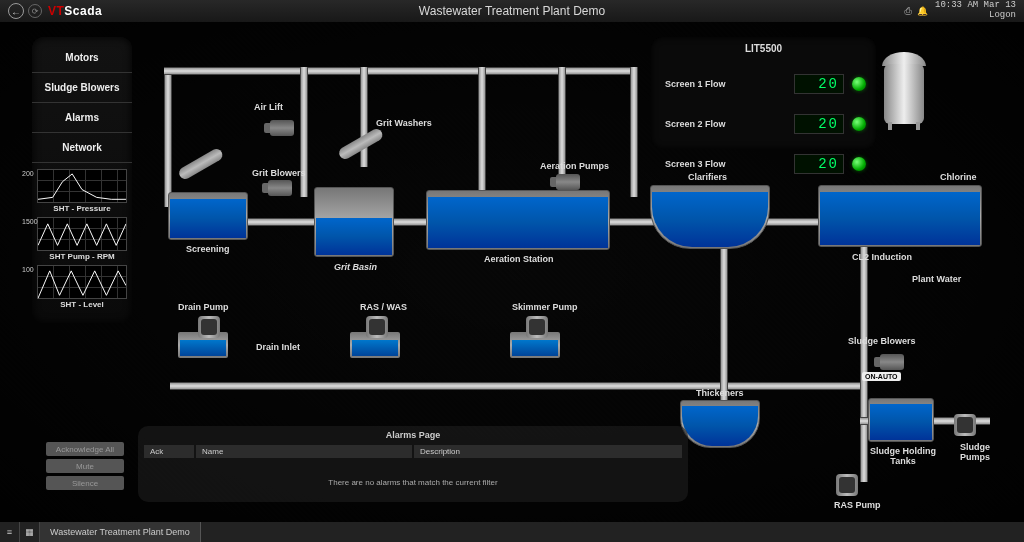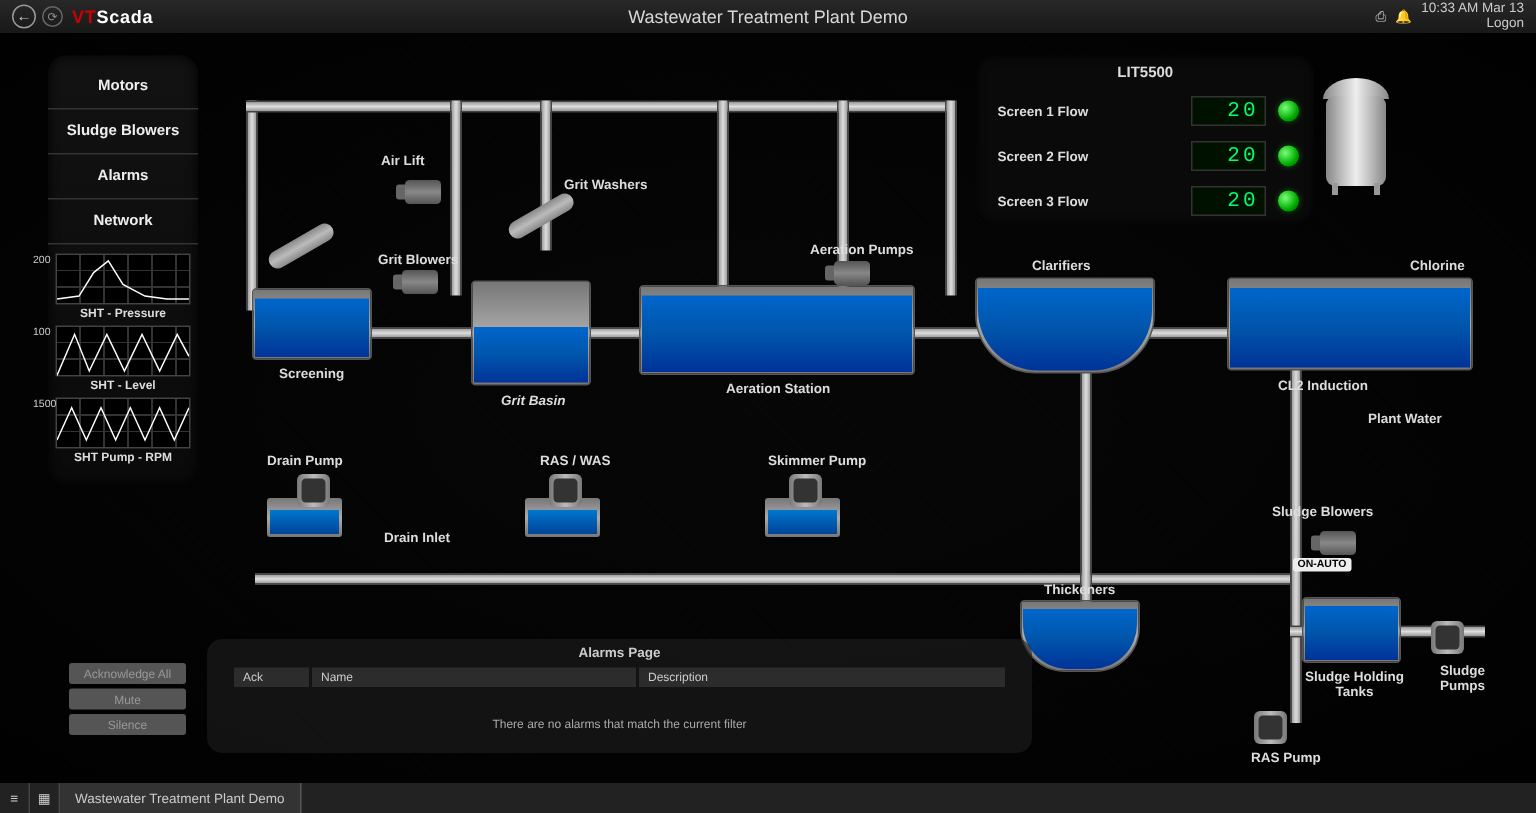--- a/index.html
+++ b/index.html
@@ -7,21 +7,21 @@
   body { background: radial-gradient(ellipse at center, #2a2a2a 0%, #0a0a0a 100%); position: relative; }
 
   
   .header { height: 22px; background: linear-gradient(#282828,#181818); display: flex; align-items: center; padding: 0 8px; font-size: 10px; position: relative; }
   .header .back-btn { width: 16px; height: 16px; border-radius: 50%; border: 1px solid #999; display: flex; align-items: center; justify-content: center; font-size: 10px; color:#ccc; margin-right:4px; cursor:pointer;}
   .header .refresh-btn { width: 14px; height:14px; border-radius:50%; border:1px solid #666; font-size:8px; color:#888; display:flex; align-items:center; justify-content:center; margin-right:6px; cursor:pointer;}
   .header .logo { font-weight: bold; font-size: 12px; letter-spacing: .5px; text-align: center; }
   .header .logo .vt { color: #c00; }
   .header .title { position:absolute; left:50%; transform:translateX(-50%); color:#d8d8d8; font-size:12px; }
   .header .right { margin-left:auto; display:flex; align-items:center; gap:6px; font-size:9px; color:#ccc; }
-  .header .right .time { text-align:right; line-height:1.1; }
+  .header .right .time { text-align:right; line-height:1.1;font-family:Liberation Mono, monospace; }
 
   
   .main {
     position:absolute; top:22px; left:0; right:0; bottom:20px;
     background:
       repeating-linear-gradient(45deg, #181818 0 2px, #1c1c1c 2px 4px),
       radial-gradient(ellipse at center, #222 0%, #050505 100%);
     background-blend-mode: overlay;
   }
 
@@ -45,42 +45,42 @@
   .tank { background: linear-gradient(#777,#aaa,#777); border:1px solid #555; border-radius:3px; }
   .tank .liquid { position:absolute; bottom:1px; left:1px; right:1px; background: linear-gradient(#06c 0%, #05a 50%, #039 100%); }
 
   
   .pipe-h { position:absolute; height:8px; background:linear-gradient(#999,#ddd,#999); border-top:1px solid #444; border-bottom:1px solid #444;}
   .pipe-v { position:absolute; width:8px; background:linear-gradient(to right,#999,#ddd,#999); border-left:1px solid #444; border-right:1px solid #444;}
 
   
   .readout { position:absolute; right:148px; top:15px; width:225px; height:112px; background:#0a0a0a; border-radius:12px; padding:6px 10px; box-shadow:0 0 6px #000 inset;}
   .readout .title { text-align:center; font-size:10px; font-weight:bold; color:#ddd;}
-  .readout .row { display:flex; align-items:center; justify-content:flex-end; gap:8px; margin-top:10px;}
+  .readout .row { display:flex; align-items:center; justify-content:flex-end; gap:8px; margin-top:20px;}
   .readout .row .rl { font-size:9px; font-weight:bold; color:#ddd; margin-right:auto; margin-left:4px;}
   .readout .lcd { width:50px; height:20px; background:#001100; border:1px solid #333; font-family: 'Courier New', monospace; font-size:14px; color:#0f6; text-align:right; padding-right:4px; letter-spacing:2px; line-height:18px;}
   .led { width:14px; height:14px; border-radius:50%; background: radial-gradient(circle at 35% 35%, #7f7, #0a0 60%, #050); box-shadow:0 0 4px #0f05;}
 
   
   .storage-tank { position:absolute; right:98px; top:28px; width:44px; height:80px; }
   .storage-tank .body { position:absolute; top:14px; left:2px; right:2px; bottom:6px; background:linear-gradient(to right,#888,#eee,#888); border-radius:6px;}
   .storage-tank .cap { position:absolute; top:2px; left:0; right:0; height:14px; background:linear-gradient(to right,#888,#eee,#888); border-radius:50% 50% 0 0 / 100% 100% 0 0;}
   .storage-tank .leg { position:absolute; bottom:0; width:4px; height:8px; background:#999;}
 
   
   .gauge-box { position:absolute; right:22px; top:15px; width:70px; background:#0a0a0a; border-radius:10px; padding:6px; text-align:center;}
   .gauge { width:58px; height:58px; border-radius:50%; background:radial-gradient(circle at 35% 35%, #fff, #ddd 55%, #aaa); border:4px solid #222; position:relative; margin:0 auto;}
   .gauge .dial { position:absolute; inset:6px; border-radius:50%; background:#f4f4f4;}
   .gauge .needle { position:absolute; left:50%; top:50%; width:2px; height:22px; background:#c00; transform-origin: top center; transform: translate(-50%,0) rotate(200deg);}
   .gauge-box .glabel { font-size:9px; font-weight:bold; color:#ddd; margin-top:3px;}
 
   
   .alarm-buttons { position:absolute; left:46px; top:420px; display:flex; flex-direction:column; gap:3px;}
   .alarm-buttons .ab { width:78px; height:14px; background:#555; border-radius:2px; font-size:8px; color:#999; display:flex; align-items:center; justify-content:center; cursor:pointer;}
-  .alarm-panel { position:absolute; left:138px; top:404px; width:550px; height:76px; background:rgba(30,30,30,.6); border-radius:10px; padding:4px 16px;}
+  .alarm-panel { position:absolute; left:138px; top:404px; width:550px; height:76px; background:rgba(30,30,30,.6); border-radius:10px; padding:4px 4px;}
   .alarm-panel .atitle { text-align:center; font-size:9px; font-weight:bold; color:#ccc;}
   .alarm-panel table { width:100%; font-size:8px; color:#bbb; margin-top:3px;}
   .alarm-panel th { background:#2c2c2c; padding:2px 6px; text-align:left; font-weight:normal; color:#ccc;}
   .alarm-panel .empty { text-align:center; font-size:8px; color:#aaa; padding-top:18px;}
 
   
   .footer { position:absolute; bottom:0; left:0; right:0; height:20px; background:#222; display:flex; align-items:center; font-size:9px; color:#ccc;}
   .footer .ficon { width:20px; height:20px; display:flex; align-items:center; justify-content:center; border-right:1px solid #444; cursor:pointer;}
   .footer .tab { background:#333; border-right:1px solid #555; padding:0 10px; height:20px; display:flex; align-items:center; cursor:pointer;}
 
@@ -126,35 +126,35 @@
         <div class="plot">
             <span class="ylab">200</span>
           <svg viewBox="0 0 90 34">
               <polyline points="0,30 15,28 25,12 35,4 45,20 60,28 75,30 90,30" stroke="#fff" fill="none" stroke-width="1"></polyline>
             </svg>
         </div>
         <div class="label">SHT - Pressure</div>
       </div>
       <div class="mini-chart">
         <div class="plot">
+            <span class="ylab">1500</span>
+          <svg viewBox="0 0 90 34">
+              <polyline points="0,28 10,6 20,28 30,6 40,28 50,6 60,28 70,6 80,28 90,6" stroke="#fff" fill="none" stroke-width="1"></polyline>
+            </svg>
+        </div>
+        <div class="label">SHT Pump - RPM</div>
+      </div>
+      <div class="mini-chart">
+        <div class="plot">
             <span class="ylab">100</span>
           <svg viewBox="0 0 90 34">
               <polyline points="0,33 12,5 22,30 34,5 46,30 58,5 70,30 82,5 90,20" stroke="#fff" fill="none" stroke-width="1"></polyline>
             </svg>
         </div>
         <div class="label">SHT - Level</div>
-      </div>
-      <div class="mini-chart">
-        <div class="plot">
-            <span class="ylab">1500</span>
-          <svg viewBox="0 0 90 34">
-              <polyline points="0,28 10,6 20,28 30,6 40,28 50,6 60,28 70,6 80,28 90,6" stroke="#fff" fill="none" stroke-width="1"></polyline>
-            </svg>
-        </div>
-        <div class="label">SHT Pump - RPM</div>
       </div>
     </div>
   </div>
 
   <div class="readout">
     <div class="title">LIT5500</div>
     <div class="row">
       <span class="rl">Screen 1 Flow</span>
       <span class="lcd">20</span>
       <span class="led"></span>
@@ -279,21 +279,21 @@
       <div class="lbl">Drain Pump</div>
     </div>
   <div class="piece" style="left:178px; top:310px;">
       <div class="small-tray">
         <div class="liq"></div>
       </div>
     </div>
   <div class="piece" style="left:198px; top:294px;">
       <div class="pump"></div>
     </div>
-  <div class="piece" style="left:256px; top:331px;">
+  <div class="piece" style="left:256px; top:320px;">
       <div class="lbl">Drain Inlet</div>
     </div>
 
   <div class="piece" style="left:360px; top:280px;">
       <div class="lbl">RAS / WAS</div>
     </div>
   <div class="piece" style="left:350px; top:310px;">
       <div class="small-tray">
         <div class="liq"></div>
       </div>

